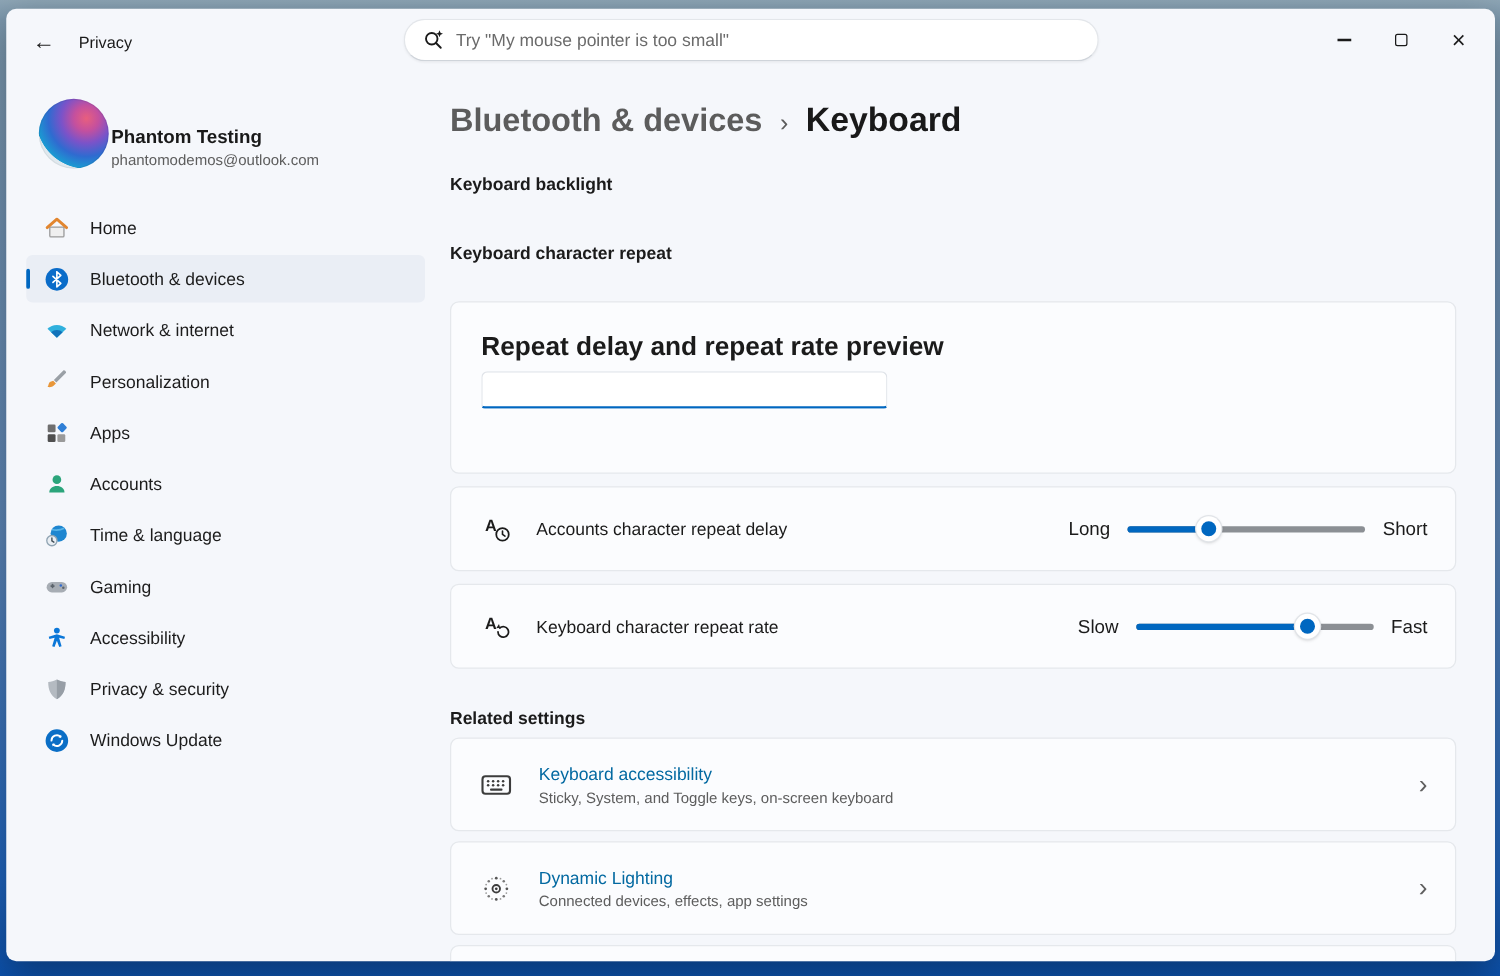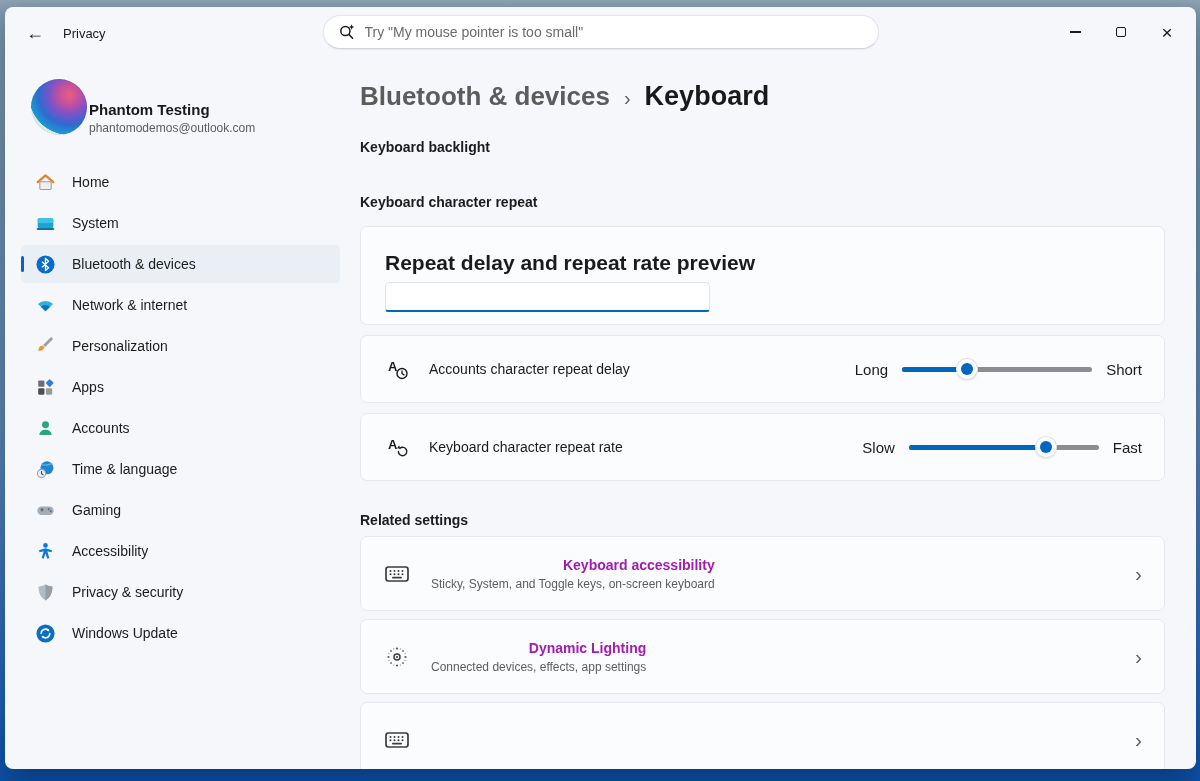--- a/index.html
+++ b/index.html
@@ -61,21 +61,21 @@
   .breadcrumb { display:flex; align-items:baseline; gap:14px; margin-top:4px; }
   .crumb-parent { font-size:26px; font-weight:600; color:#5c5c5c; cursor:pointer; }
   .crumb-sep { font-size:20px; color:#5c5c5c; }
   .crumb-current { font-size:27px; font-weight:700; color:#191919; }
   .section-h { font-size:14px; font-weight:700; color:#1b1b1b; }
   .h-backlight { margin-top:27px; }
   .h-repeat { margin-top:39px; }
   .h-related { margin-top:31px; }
   .card { background:#fbfcfe; border:1px solid #e5e8ec; border-radius:7px; }
   
-  .preview-card { margin-top:16px; height:99px; padding:24px 24px 0 24px; }
+  .preview-card { margin-top:31px; height:138px; padding:24px 24px 0 24px; }
   .preview-title { font-size:21px; font-weight:700; color:#1b1b1b; }
   .preview-hint { font-size:14px; color:#5d5d5d; margin-top:12px; }
   .preview-input { margin-top:7px; width:325px; height:30px; background:#ffffff;
     border:1px solid #dfe3e8; border-bottom:2px solid #0067c0; border-radius:5px 5px 3px 3px;
     outline:none; padding:0 10px; font-size:14px; font-family:inherit; }
   
   .slider-card { margin-top:10px; height:68px; display:flex; align-items:center; padding:0 22px 0 24px; }
   .row-icon { width:26px; height:26px; margin-right:18px; flex:0 0 auto; }
   .slider-label { font-size:14px; color:#1b1b1b; }
   .slider-right { margin-left:auto; display:flex; align-items:center; gap:14px; }
@@ -83,21 +83,21 @@
   .slider { position:relative; width:190px; height:20px; --pct:50%; }
   .slider .track { position:absolute; left:0; right:0; top:8px; height:4.5px; border-radius:3px; background:#8b8f94; }
   .slider .fill { position:absolute; left:0; top:8px; width:var(--pct); height:4.5px; border-radius:3px; background:#0067c0; }
   .slider .thumb { position:absolute; top:0; left:var(--pct); transform:translateX(-50%); width:20px; height:20px;
     border-radius:50%; background:#ffffff; box-shadow:0 0 0 1px #e1e4e8,0 1px 3px rgba(0,0,0,.22); cursor:pointer; }
   .slider .thumb::after { content:''; position:absolute; inset:4px; border-radius:50%; background:#0067c0; }
   
   .related-card { margin-top:8px; height:75px; display:flex; align-items:center; padding:0 18px 0 22px; cursor:pointer; }
   .related-card:first-of-type { margin-top:13px; }
   .rel-icon { width:28px; height:28px; margin-right:20px; flex:0 0 auto; }
-  .rel-title { font-size:14px; font-weight:700; color:#a21caf;text-align:right; }
+  .rel-title { font-size:14px; font-weight:400; color:#0369a1; }
   .rel-sub { font-size:12px; color:#5d5d5d; margin-top:4px; }
   .chevron { margin-left:auto; font-size:21px; color:#5f5f5f; line-height:1; padding-right:4px; }
 </style>
 </head>
 <body>
 
 <div class="window">
 
   <div class="titlebar">
     <button class="back-btn">
@@ -144,30 +144,20 @@
 
       <ul class="nav">
         <li class="nav-item">
           <span class="nav-icon">
             <svg width="21" height="21" viewBox="0 0 20 20">
               <path d="M4.6 9.2h10.8v6.6c0 .5-.4.9-.9.9H5.5c-.5 0-.9-.4-.9-.9z" fill="#efefef" stroke="#9b9b9b" stroke-width="1"></path>
               <path d="M2.6 9.6 10 3.2l7.4 6.4" fill="none" stroke="#e2862f" stroke-width="2.2" stroke-linecap="round" stroke-linejoin="round"></path>
             </svg>
           </span>
           <span>Home</span>
-        </li>
-        <li class="nav-item">
-          <span class="nav-icon">
-            <svg width="21" height="21" viewBox="0 0 20 20">
-              <rect x="2.6" y="5" width="14.8" height="9.4" rx="1.2" fill="#1fa3cf"></rect>
-              <rect x="2.6" y="5" width="14.8" height="4.5" rx="1.2" fill="#3fc2e4"></rect>
-              <rect x="1.6" y="14.2" width="16.8" height="2" rx="1" fill="#0f74a8"></rect>
-            </svg>
-          </span>
-          <span>System</span>
         </li>
         <li class="nav-item selected">
           <span class="nav-icon">
             <svg width="21" height="21" viewBox="0 0 20 20">
               <circle cx="10" cy="10" r="8.6" fill="#0a6cc9"></circle>
               <path d="M10 4.2v11.6 M10 4.2l3 2.7-6 5.4 M10 15.8l3-2.7-6-5.4" fill="none" stroke="#ffffff" stroke-width="1.25" stroke-linejoin="round" stroke-linecap="round"></path>
             </svg>
           </span>
           <span>Bluetooth &amp; devices</span>
         </li>

